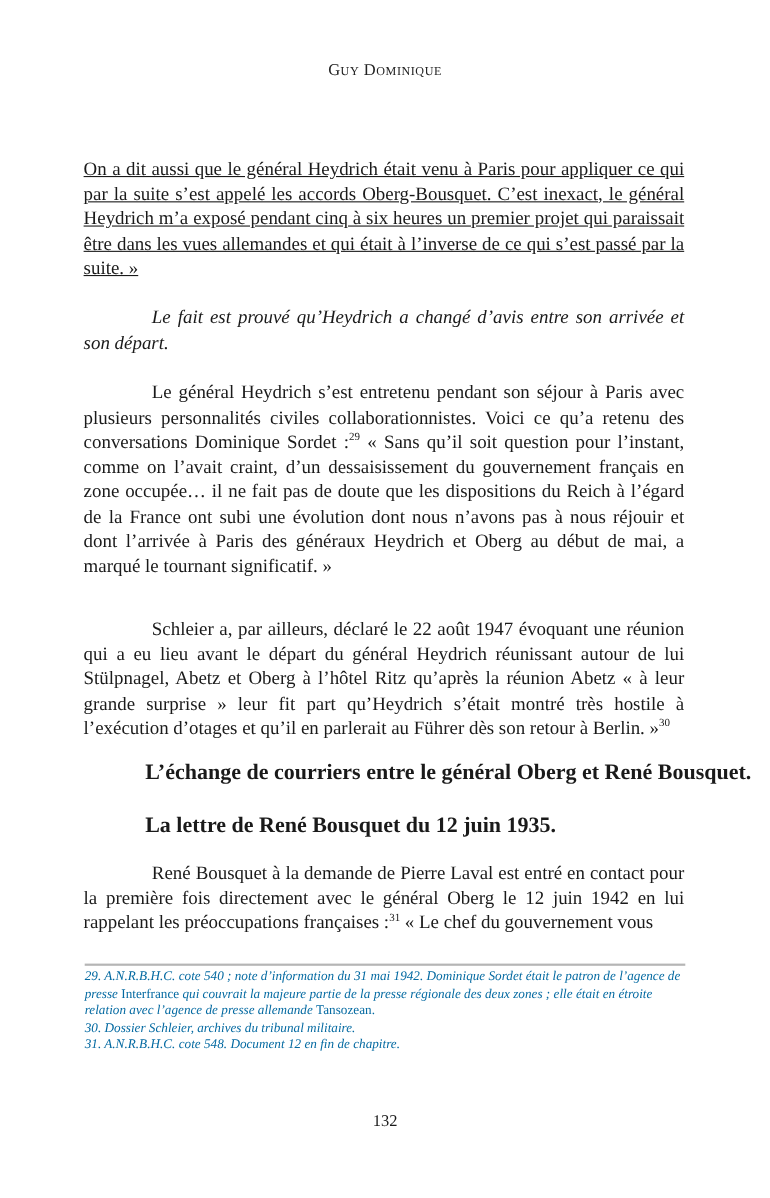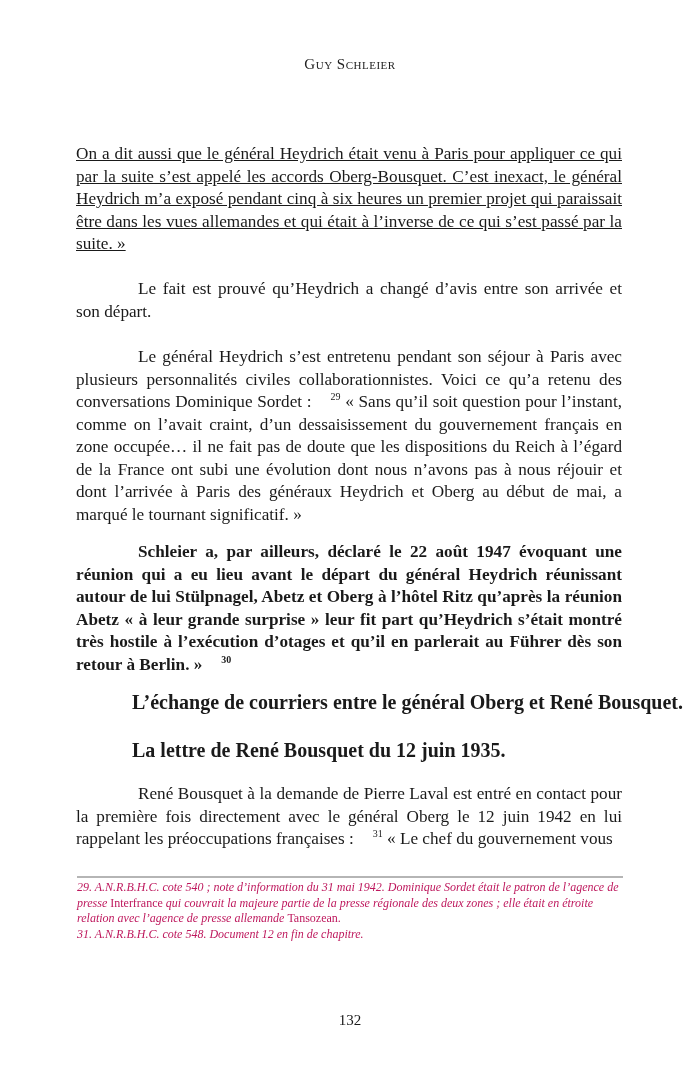--- a/index.html
+++ b/index.html
@@ -11,65 +11,66 @@
   .running-head {
     position: absolute; top: 56px; left: 0; width: 700px; text-align: center;
     font-size: 15px; font-variant: small-caps; letter-spacing: 0.5px; color: #222;
   }
   .text-block {
     position: absolute; left: 76px; width: 546px;
     font-size: 17.2px; line-height: 22.5px; text-align: justify;
   }
   .text-block p { margin: 0; }
   .indent { text-indent: 62px; }
-  sup { font-size: 10px; line-height: 0; vertical-align: super; margin-left: 19px; }
+  sup { font-size: 10px; line-height: 0; vertical-align: super; }
   .heading {
     position: absolute; left: 132px; font-weight: bold; font-size: 20px; line-height: 22px;
   }
   .rule {
     position: absolute; left: 77px; width: 546px; top: 876px; height: 2px; background: #b5b5b5;
   }
   .footnotes {
     position: absolute; left: 77px; top: 880px; width: 546px;
-    font-size: 12px; line-height: 15.5px; font-style: italic; color: #be185d;
+    font-size: 12px; line-height: 15.5px; font-style: italic; color: #0369a1;
   }
   .footnotes p { margin: 0; }
   .roman { font-style: normal; }
   .page-number {
     position: absolute; top: 1012px; left: 0; width: 700px; text-align: center; font-size: 15px;
   }
 </style>
 </head>
 <body>
 
-<div class="running-head">Guy Schleier</div>
+<div class="running-head">Guy Dominique</div>
 
 <div class="text-block" style="top:143px;text-decoration:underline;">
   <p>On a dit aussi que le général Heydrich était venu à Paris pour appliquer ce qui par la suite s’est appelé les accords Oberg-Bousquet. C’est inexact, le général Heydrich m’a exposé pendant cinq à six heures un premier projet qui paraissait être dans les vues allemandes et qui était à l’inverse de ce qui s’est passé par la suite. »</p>
 </div>
 
-<div class="text-block" style="top:278px;">
+<div class="text-block" style="top:278px;font-style:italic;">
   <p class="indent">Le fait est prouvé qu’Heydrich a changé d’avis entre son arrivée et son départ.</p>
 </div>
 
 <div class="text-block" style="top:346px;">
   <p class="indent"><span>Le général Heydrich s’est entretenu pendant son séjour à Paris avec plusieurs personnalités civiles collaborationnistes. Voici ce qu’a retenu des conversations Dominique Sordet :</span><sup>29</sup><span> « Sans qu’il soit question pour l’instant, comme on l’avait craint, d’un dessaisissement du gouvernement français en zone occupée… il ne fait pas de doute que les dispositions du Reich à l’égard de la France ont subi une évolution dont nous n’avons pas à nous réjouir et dont l’arrivée à Paris des généraux Heydrich et Oberg au début de mai, a marqué le tournant significatif. »</span></p>
 </div>
 
-<div class="text-block" style="top:541px;font-weight:bold;">
+<div class="text-block" style="top:561px;">
   <p class="indent"><span>Schleier a, par ailleurs, déclaré le 22 août 1947 évoquant une réunion qui a eu lieu avant le départ du général Heydrich réunissant autour de lui Stülpnagel, Abetz et Oberg à l’hôtel Ritz qu’après la réunion Abetz « à leur grande surprise » leur fit part qu’Heydrich s’était montré très hostile à l’exécution d’otages et qu’il en parlerait au Führer dès son retour à Berlin. »</span><sup>30</sup></p>
 </div>
 
 <div class="heading" style="top:691px;">L’échange de courriers entre le général Oberg et René Bousquet.</div>
 <div class="heading" style="top:739px;">La lettre de René Bousquet du 12 juin 1935.</div>
 
 <div class="text-block" style="top:783px;">
   <p class="indent"><span>René Bousquet à la demande de Pierre Laval est entré en contact pour la première fois directement avec le général Oberg le 12 juin 1942 en lui rappelant les préoccupations françaises :</span><sup>31</sup><span> « Le chef du gouvernement vous</span></p>
 </div>
 
 <div class="rule"></div>
 
 <div class="footnotes">
   <p><span>29. A.N.R.B.H.C. cote 540 ; note d’information du 31 mai 1942. Dominique Sordet était le patron de l’agence de presse </span><span class="roman">Interfrance</span><span> qui couvrait la majeure partie de la presse régionale des deux zones ; elle était en étroite relation avec l’agence de presse allemande </span><span class="roman">Tansozean</span><span class="roman">.</span></p>
+  <p>30. Dossier Schleier, archives du tribunal militaire.</p>
   <p>31. A.N.R.B.H.C. cote 548. Document 12 en fin de chapitre.</p>
 </div>
 
 <div class="page-number">132</div>
 
 </body></html>

